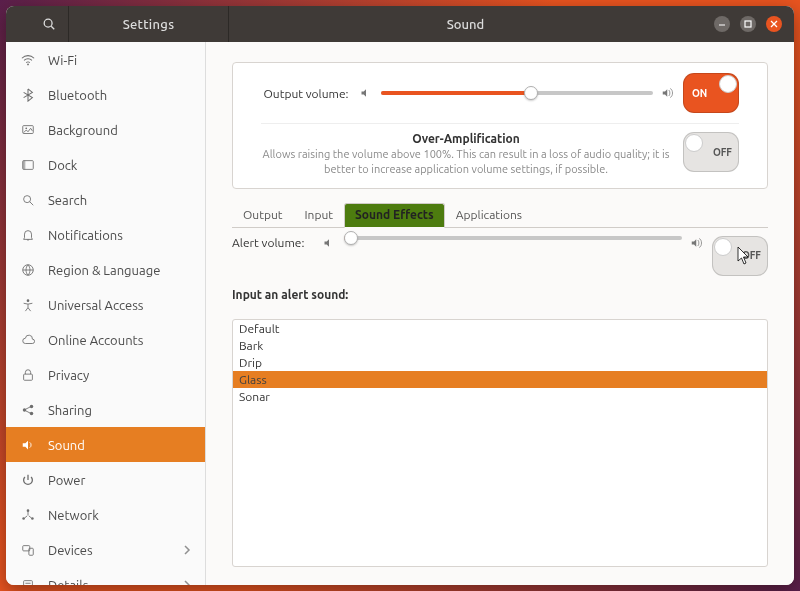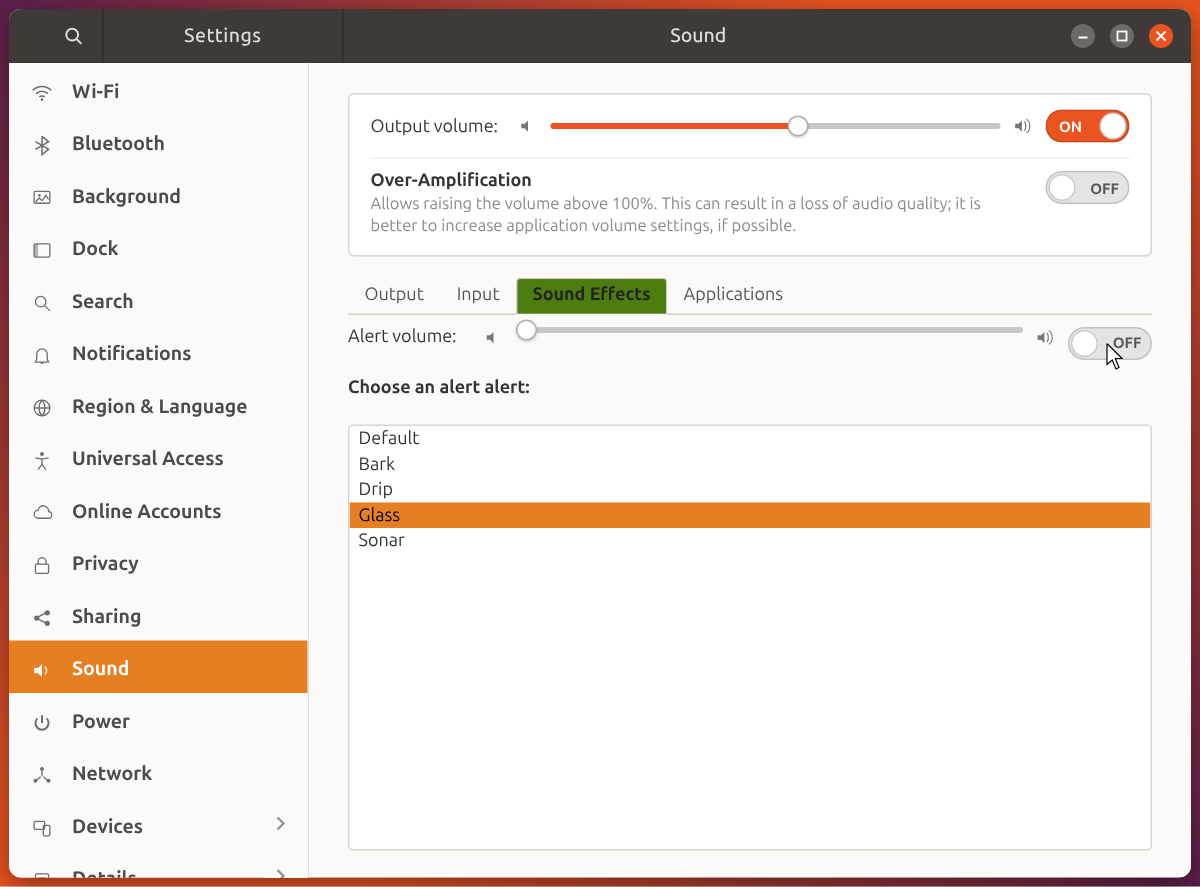--- a/index.html
+++ b/index.html
@@ -44,54 +44,54 @@
   .wc { width:16px; height:16px; border-radius:50%; display:flex; align-items:center; justify-content:center; cursor:pointer; }
   .wc-min { background:#6e6966; }
   .wc-max { background:#6e6966; }
   .wc-close { background:#e95420; }
   .body { flex:1; display:flex; overflow:hidden; }
   .sidebar {
     width:200px; background:#fafafa; border-right:1px solid #ddd;
     overflow-y:auto;
   }
   .sb-item {
-    display:flex; height:35px;
+    display:flex; align-items:center; height:35px;
     padding:12px 14px; gap:12px; cursor:pointer;
     color:#4b4b4b;
-    font-weight:bold;
   }
   .sb-item.active { background:#e67e22; color:#fff; }
   .sb-item .icon { width:16px; height:16px; display:flex; align-items:center; justify-content:center; opacity:.8; }
   .sb-item.active .icon { opacity:1; }
   .sb-item .label { flex:1; font-size:13px; }
   .sb-item .chev { opacity:.6; }
   .main {
     flex:1; padding:20px 26px 18px 26px;
     display:flex; flex-direction:column; gap:14px;
     background:#fbfaf9; overflow:hidden;
   }
   .panel {
     background:#fff; border:1px solid #d8d4d0; border-radius:4px;
-    padding:10px 14px;
+    padding:10px 28px;
+    text-align:center;
   }
   .row { display:flex; align-items:center; gap:8px; }
   .row-label { font-size:12px; color:#333; min-width:90px; }
   .speaker { width:14px; height:14px; display:flex; align-items:center; justify-content:center; }
   .slider-track {
     flex:1; height:4px; background:#c7c7c7; border-radius:2px; position:relative;
     cursor:pointer;
   }
   .slider-fill { position:absolute; left:0; top:0; bottom:0; background:#e95420; border-radius:2px; }
   .slider-thumb {
     position:absolute; width:14px; height:14px; border-radius:50%;
     background:#fff; border:1px solid #b0b0b0; box-shadow:0 1px 2px rgba(0,0,0,.2);
     top:50%; transform:translate(-50%,-50%);
   }
   .toggle {
-    width:56px; height:22px; border-radius:11px; position:relative;
+    width:56px; height:40px; border-radius:11px; position:relative;
     display:flex; align-items:center; cursor:pointer;
     font-size:10px; font-weight:600;
     border:1px solid rgba(0,0,0,.15);
   }
   .toggle.on { background:#e95420; color:#fff; justify-content:flex-start; padding-left:8px; }
   .toggle.off { background:#e6e4e2; color:#555; justify-content:flex-end; padding-right:6px; }
   .toggle .knob {
     position:absolute; width:18px; height:18px; border-radius:50%; background:#fff;
     border:1px solid #ccc; top:1px;
   }
@@ -116,21 +116,21 @@
     border-radius:3px 3px 0 0;
     font-weight:bold;
   }
   .alert-row { display:flex; gap:8px; margin:4px 0 12px 0; }
   .choose-label { font-size:12px; font-weight:600; color:#333; margin-bottom:6px; }
   .sound-list {
     flex:1; background:#fff; border:1px solid #d8d4d0; border-radius:3px;
     overflow-y:auto; font-size:12px;margin-top:12px;
   }
   .sound-item { padding:2px 6px; cursor:pointer; color:#333; }
-  .sound-item.sel { background:#e67e22; color:#000000; }
+  .sound-item.sel { background:#e67e22; color:#404040; }
   .cursor {
     position:absolute; width:14px; height:18px; pointer-events:none;
   }
   svg { display:block; }
 </style>
 </head>
 <body>
 
 <div class="window">
   <div class="titlebar">
@@ -395,21 +395,21 @@
           </span>
           <div class="toggle off" style="position:relative">
             <span>OFF</span>
             <div class="knob"></div>
             <svg class="cursor" style="left:24px; top:10px" viewBox="0 0 12 18">
                 <path d="M0 0 L0 14 L3.5 11 L6 17 L8 16 L5.5 10 L10 10 Z" fill="#fff" stroke="#000" stroke-width=".8"></path>
               </svg>
           </div>
         </div>
 
-        <div class="choose-label">Choose an alert alert:</div>
+        <div class="choose-label">Input an alert sound:</div>
         <div class="sound-list" id="sound-list">
             <div class="sound-item">Default</div>
             <div class="sound-item">Bark</div>
             <div class="sound-item">Drip</div>
             <div class="sound-item sel">Glass</div>
             <div class="sound-item">Sonar</div>
           </div>
       </div>
 
     </div>

